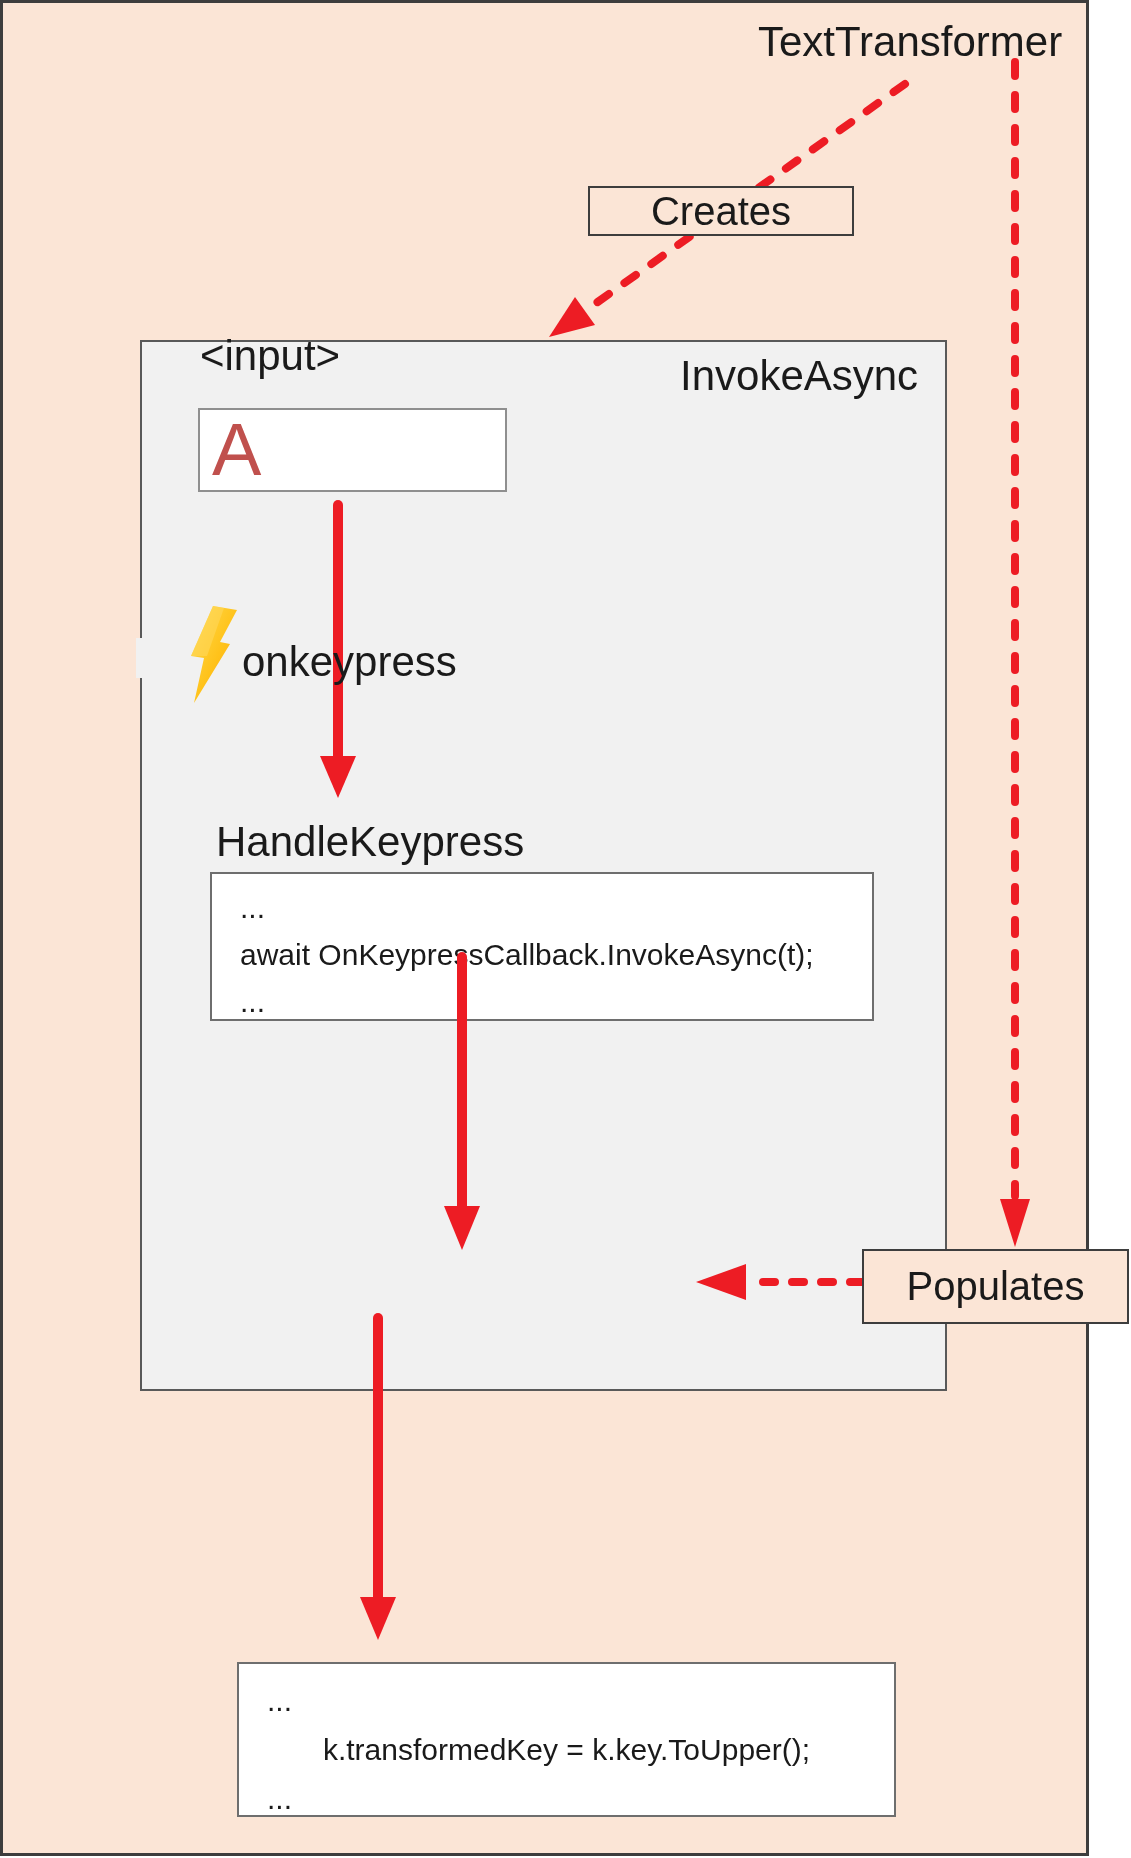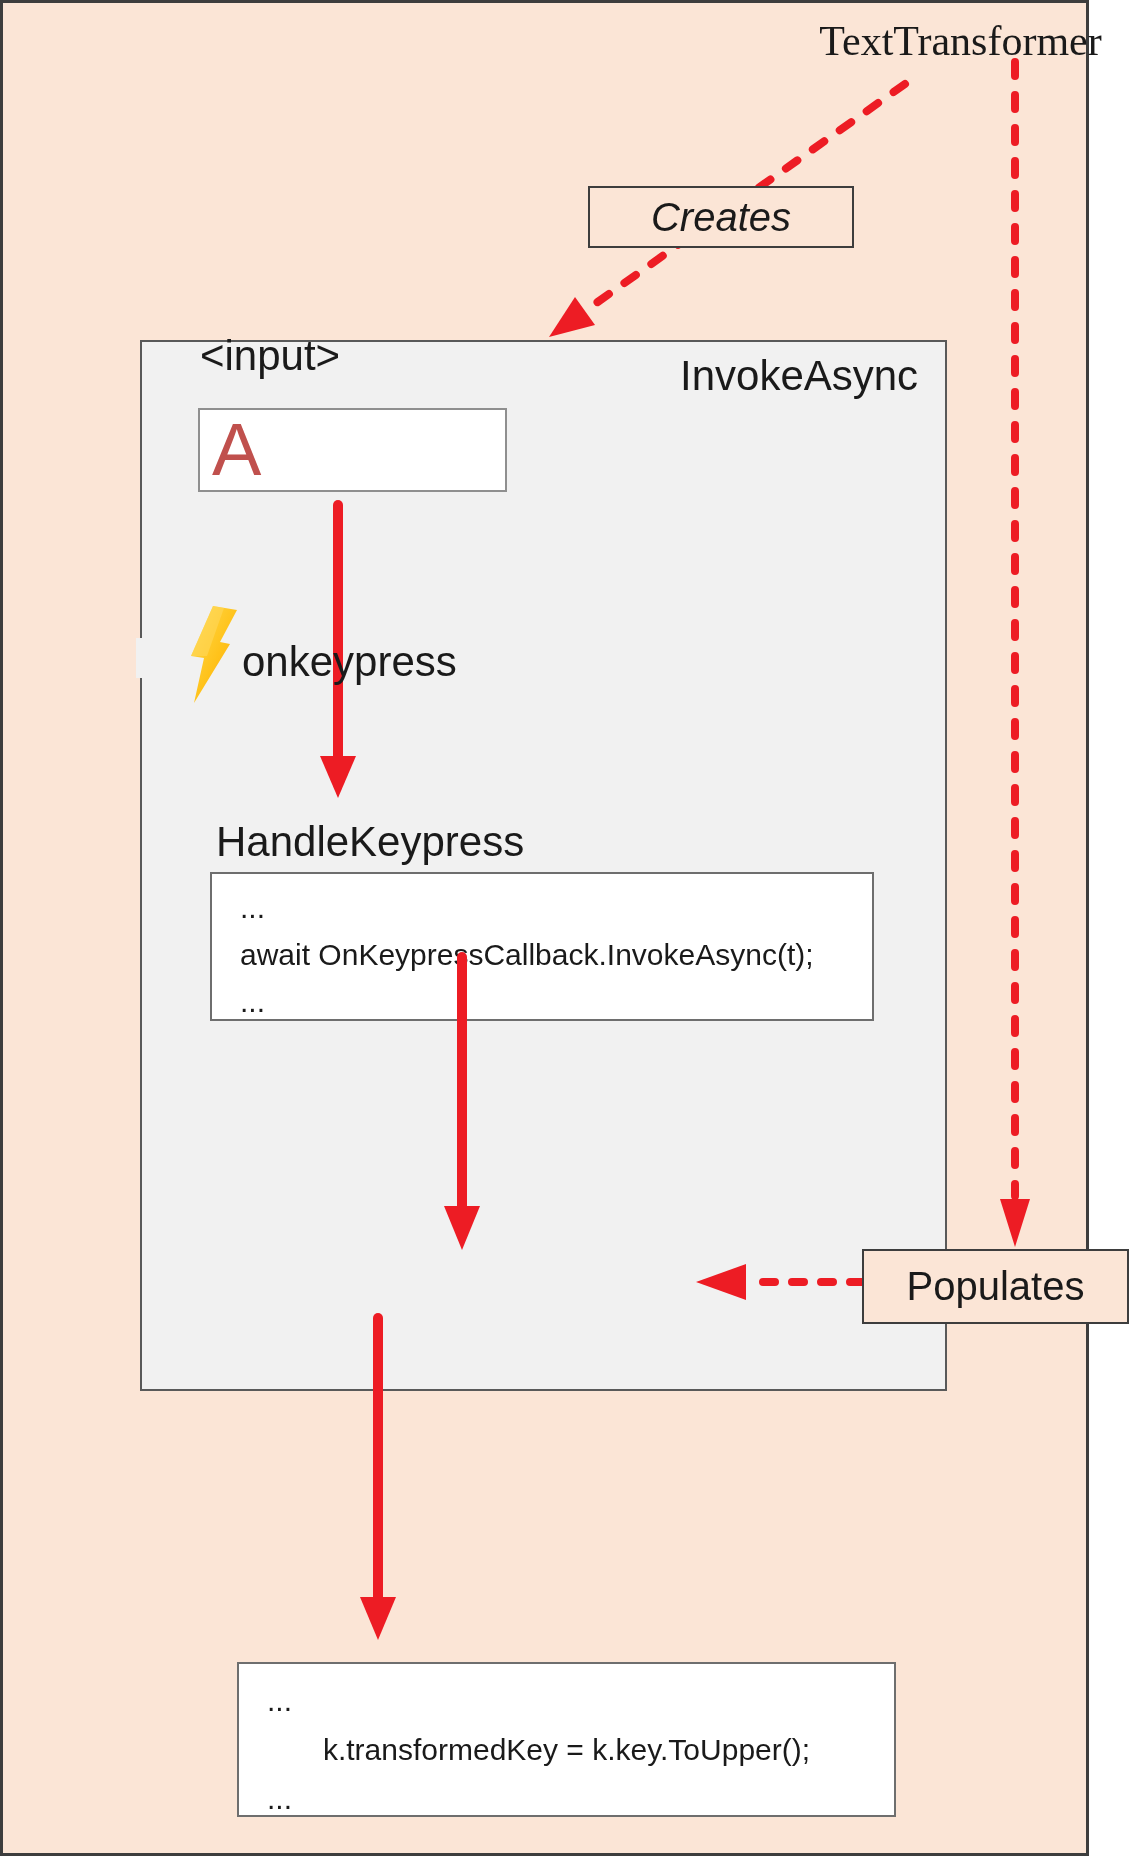--- a/index.html
+++ b/index.html
@@ -100,23 +100,23 @@
       <line x1="462" y1="957" x2="462" y2="1206" stroke="#ED1C24" stroke-width="10" stroke-linecap="round"></line>
       <polygon points="462,1250 444,1206 480,1206" fill="#ED1C24"></polygon>
     </g>
 
     <g>
       <line x1="378" y1="1318" x2="378" y2="1597" stroke="#ED1C24" stroke-width="10" stroke-linecap="round"></line>
       <polygon points="378,1640 360,1597 396,1597" fill="#ED1C24"></polygon>
     </g>
   </svg>
 
-  <div class="abs label" style="left:798px;top:18px;width:325px;text-align:center;font-family:Liberation Serif, serif;">TextTransformer</div>
+  <div class="abs label" style="left:758px;top:18px;width:325px;text-align:left;">TextTransformer</div>
 
-  <div class="abs smallbox" style="left:588px;top:186px;width:266px;height:62px;font-style:italic;">
+  <div class="abs smallbox" style="left:588px;top:186px;width:266px;height:50px;">
     <span>Creates</span>
   </div>
 
   <div class="abs label" style="left:200px;top:332px;">&lt;input&gt;</div>
 
   <div class="abs label" style="left:680px;top:352px;width:230px;text-align:right;">InvokeAsync</div>
 
   <div class="abs letterA">A</div>
 
   <svg class="abs" style="left:186px;top:606px;" width="52" height="98" viewBox="0 0 52 98">

